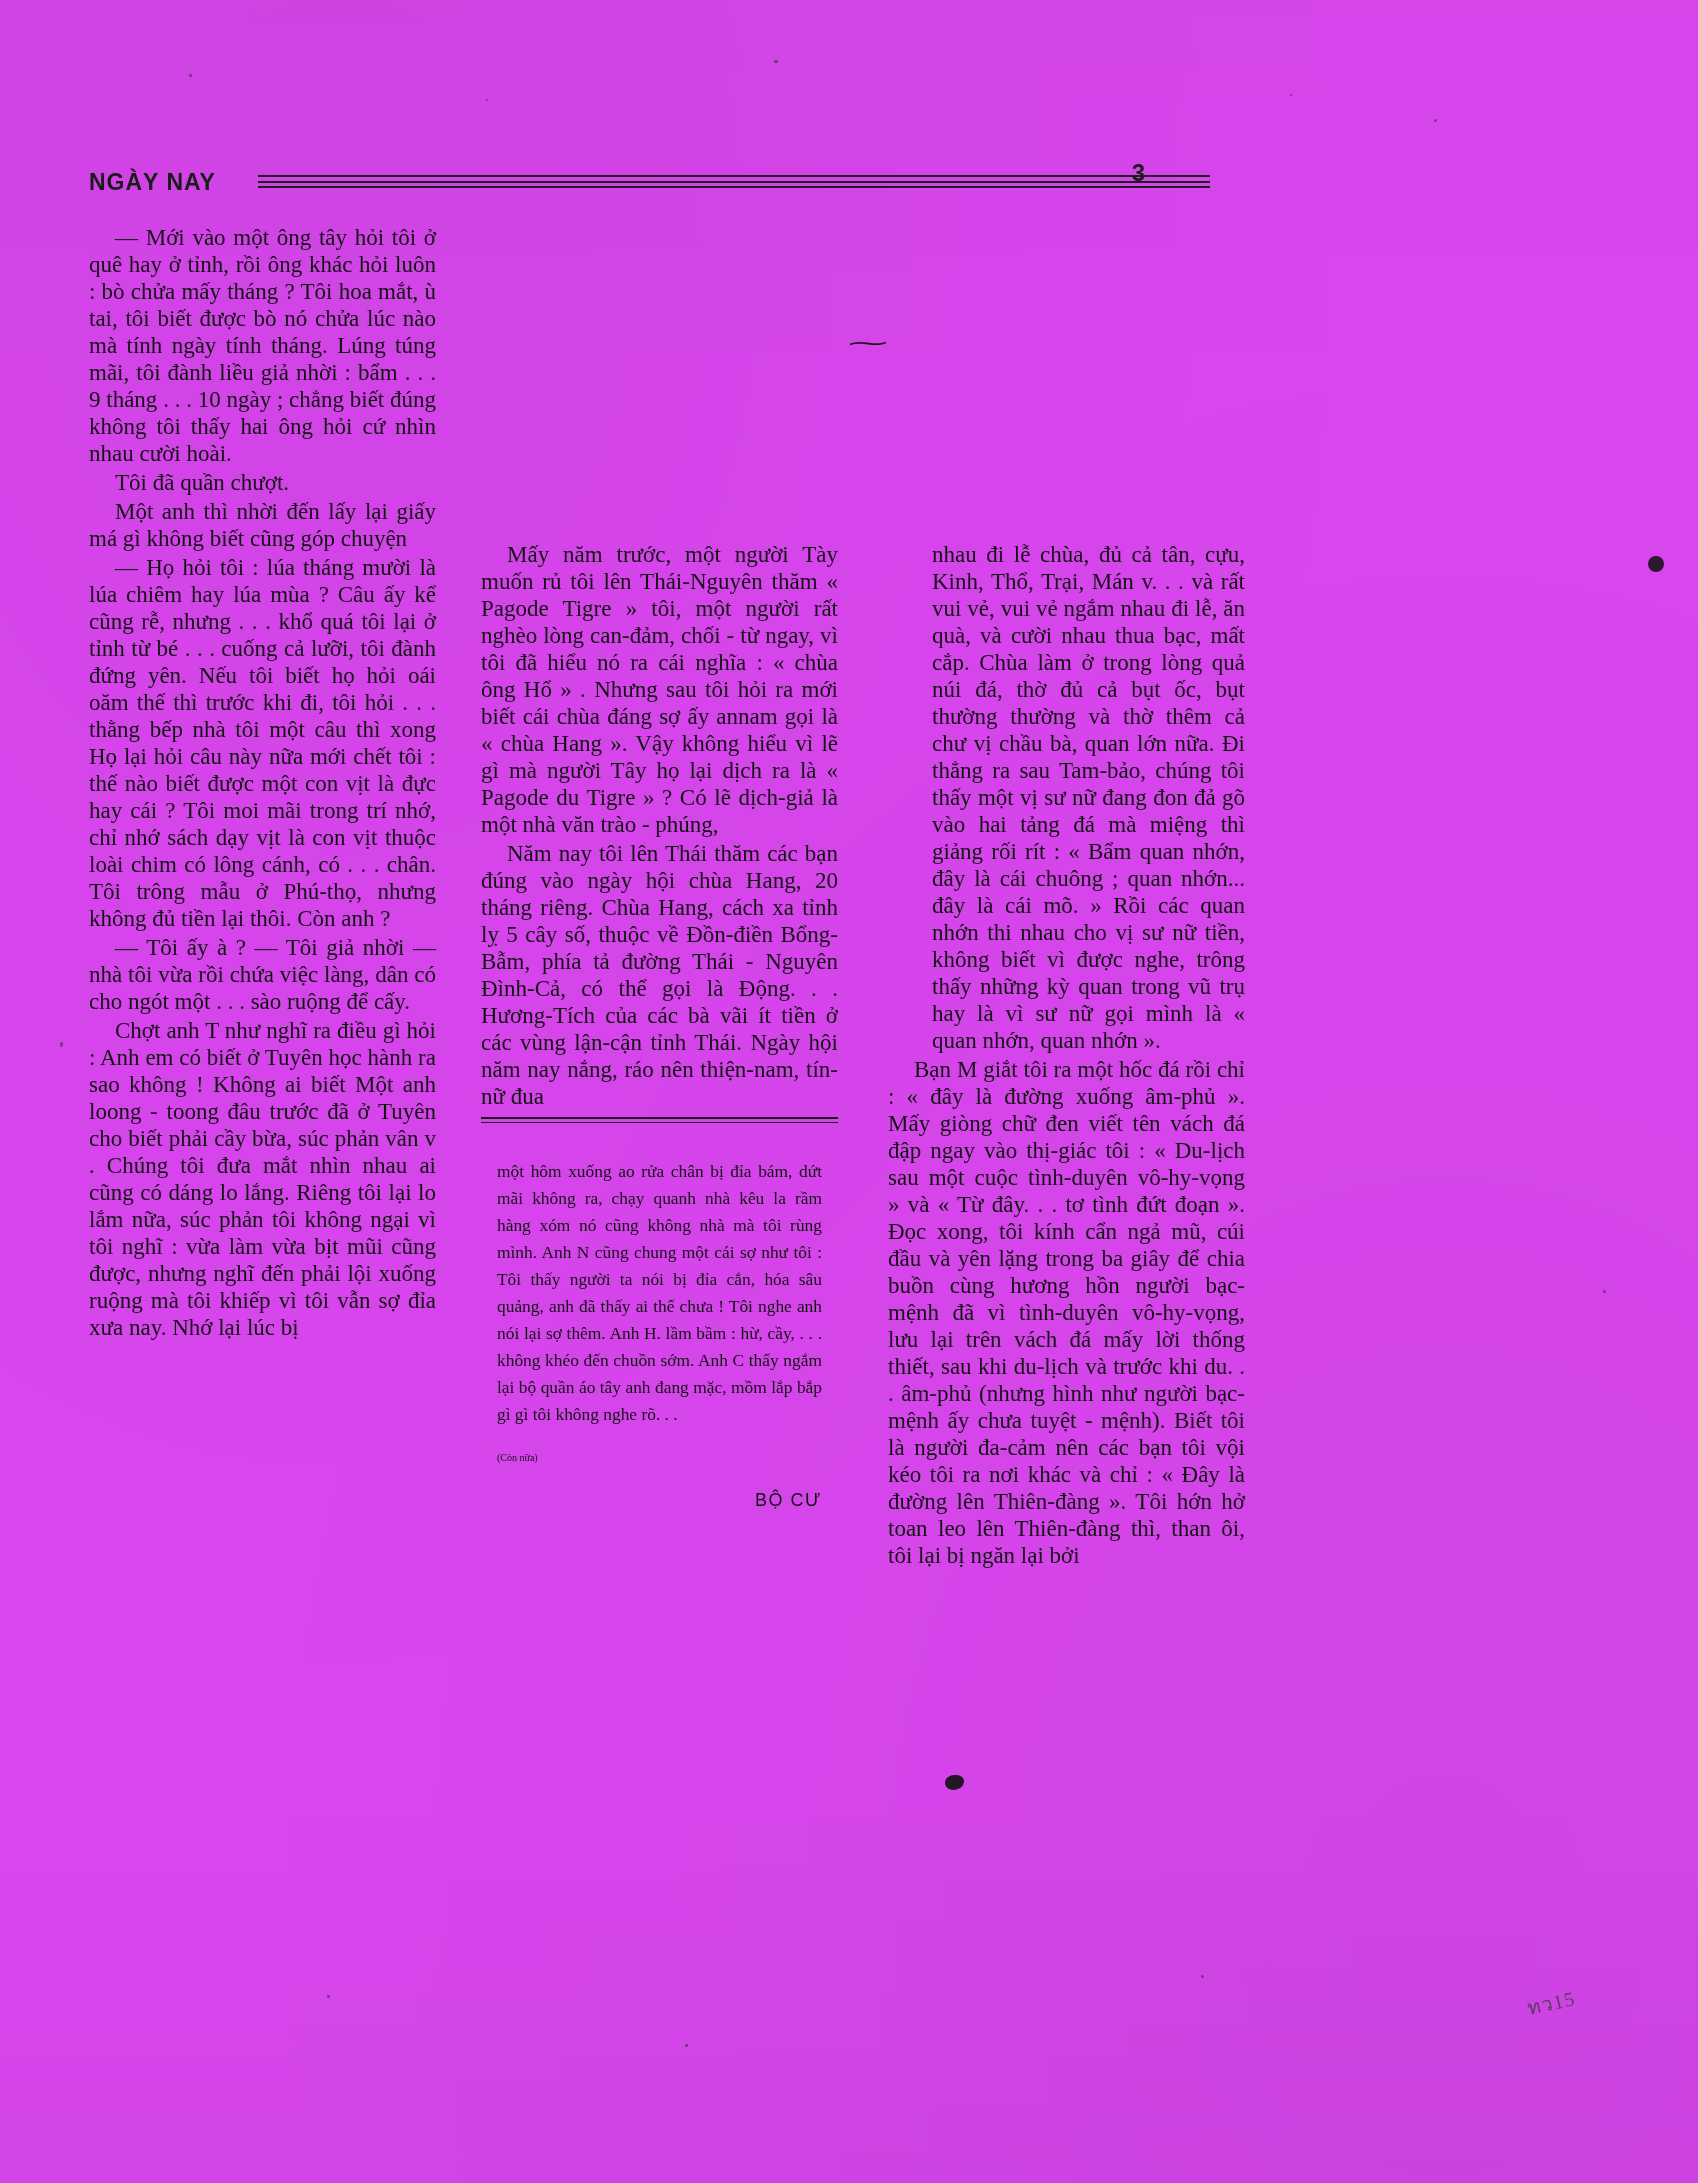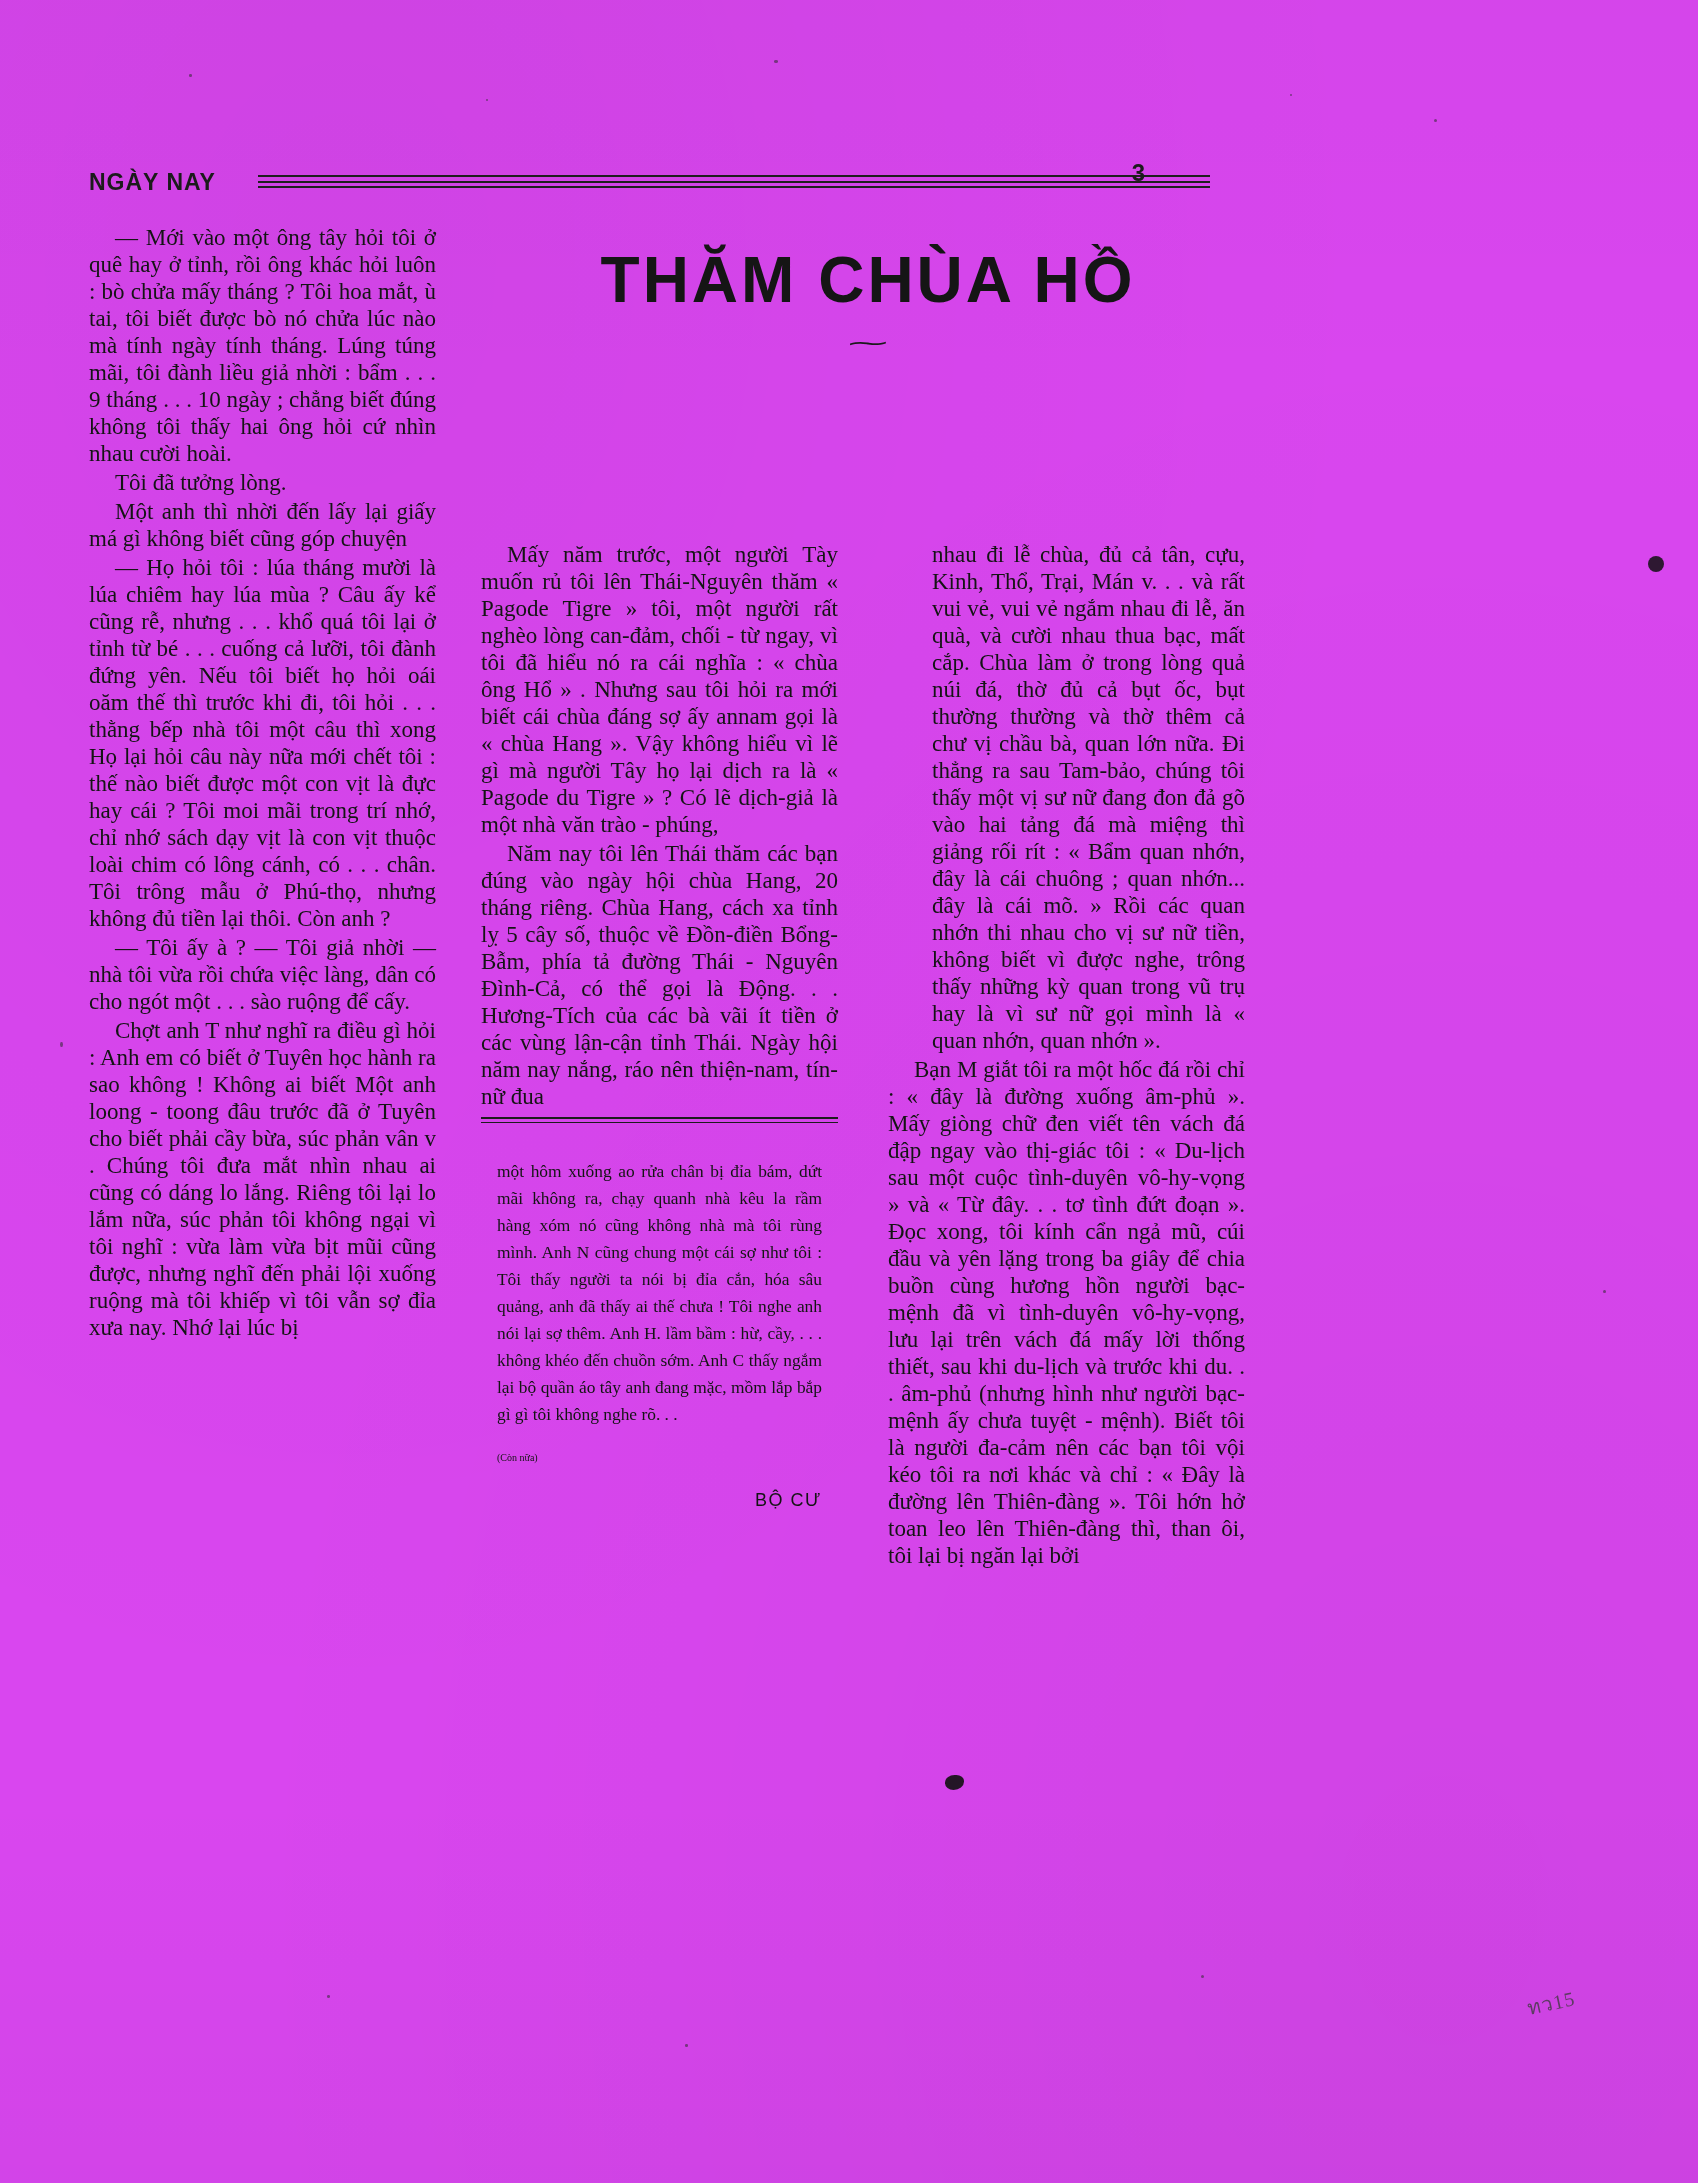--- a/index.html
+++ b/index.html
@@ -252,28 +252,27 @@
           <div class="r r3"></div>
       </div>
       <div class="page-number">3</div>
       <div class="masthead-tail">
         <div class="r r1"></div>
           <div class="r r2"></div>
           <div class="r r3"></div>
       </div>
     </div>
 
-    <div class="headline">THĂM CHÙA HỒ</div>
     <div class="headline-flourish">
       <span>~</span>
     </div>
 
     <div class="col" id="col1">
       <p>— Mới vào một ông tây hỏi tôi ở quê hay ở tỉnh, rồi ông khác hỏi luôn : bò chửa mấy tháng ? Tôi hoa mắt, ù tai, tôi biết được bò nó chửa lúc nào mà tính ngày tính tháng. Lúng túng mãi, tôi đành liều giả nhời : bẩm . . . 9 tháng . . . 10 ngày ; chẳng biết đúng không tôi thấy hai ông hỏi cứ nhìn nhau cười hoài.</p>
-      <p>Tôi đã tưởng lòng.</p>
+      <p>Tôi đã quần chượt.</p>
       <p>Một anh thì nhời đến lấy lại giấy má gì không biết cũng góp chuyện</p>
       <p>— Họ hỏi tôi : lúa tháng mười là lúa chiêm hay lúa mùa ? Câu ấy kể cũng rễ, nhưng . . . khổ quá tôi lại ở tỉnh từ bé . . . cuống cả lưỡi, tôi đành đứng yên. Nếu tôi biết họ hỏi oái oăm thế thì trước khi đi, tôi hỏi . . . thằng bếp nhà tôi một câu thì xong  Họ lại hỏi câu này nữa mới chết tôi : thế nào biết được một con vịt là đực hay cái ? Tôi moi mãi trong trí nhớ, chỉ nhớ sách dạy vịt là con vịt thuộc loài chim có lông cánh, có . . . chân. Tôi trông mẫu ở Phú-thọ, nhưng không đủ tiền lại thôi. Còn anh ?</p>
       <p>— Tôi ấy à ? — Tôi giả nhời — nhà tôi vừa rồi chứa việc làng, dân có cho ngót một . . . sào ruộng để cấy.</p>
       <p>Chợt anh T như nghĩ ra điều gì hỏi : Anh em có biết ở Tuyên học hành ra sao không ! Không ai biết  Một anh loong - toong đâu trước đã ở Tuyên cho biết phải cầy bừa, súc phản vân v . Chúng tôi đưa mắt nhìn nhau ai cũng có dáng lo lắng. Riêng tôi lại lo lắm nữa, súc phản tôi không ngại vì tôi nghĩ : vừa làm vừa bịt mũi cũng được, nhưng nghĩ đến phải lội xuống ruộng mà tôi khiếp vì tôi vẫn sợ đỉa xưa nay. Nhớ lại lúc bị</p>
     </div>
 
     <div class="col" id="col2">
       <p>Mấy năm trước, một người Tày muốn rủ tôi lên Thái-Nguyên thăm « Pagode Tigre » tôi, một người rất nghèo lòng can-đảm, chối - từ ngay, vì tôi đã hiểu nó ra cái nghĩa : « chùa ông Hổ » . Nhưng sau tôi hỏi ra mới biết cái chùa đáng sợ ấy annam gọi là « chùa Hang ». Vậy không hiểu vì lẽ gì mà người Tây họ lại dịch ra là « Pagode du Tigre » ? Có lẽ dịch-giả là một nhà văn trào - phúng,</p>
       <p>Năm nay tôi lên Thái thăm các bạn đúng vào ngày hội chùa Hang, 20 tháng riêng. Chùa Hang, cách xa tỉnh lỵ 5 cây số, thuộc về Đồn-điền Bổng-Bẫm, phía tả đường Thái - Nguyên Đình-Cả, có thể gọi là Động. . . Hương-Tích của các bà vãi ít tiền ở các vùng lận-cận tỉnh Thái. Ngày hội năm nay nắng, ráo nên thiện-nam, tín-nữ đua</p>
     </div>

